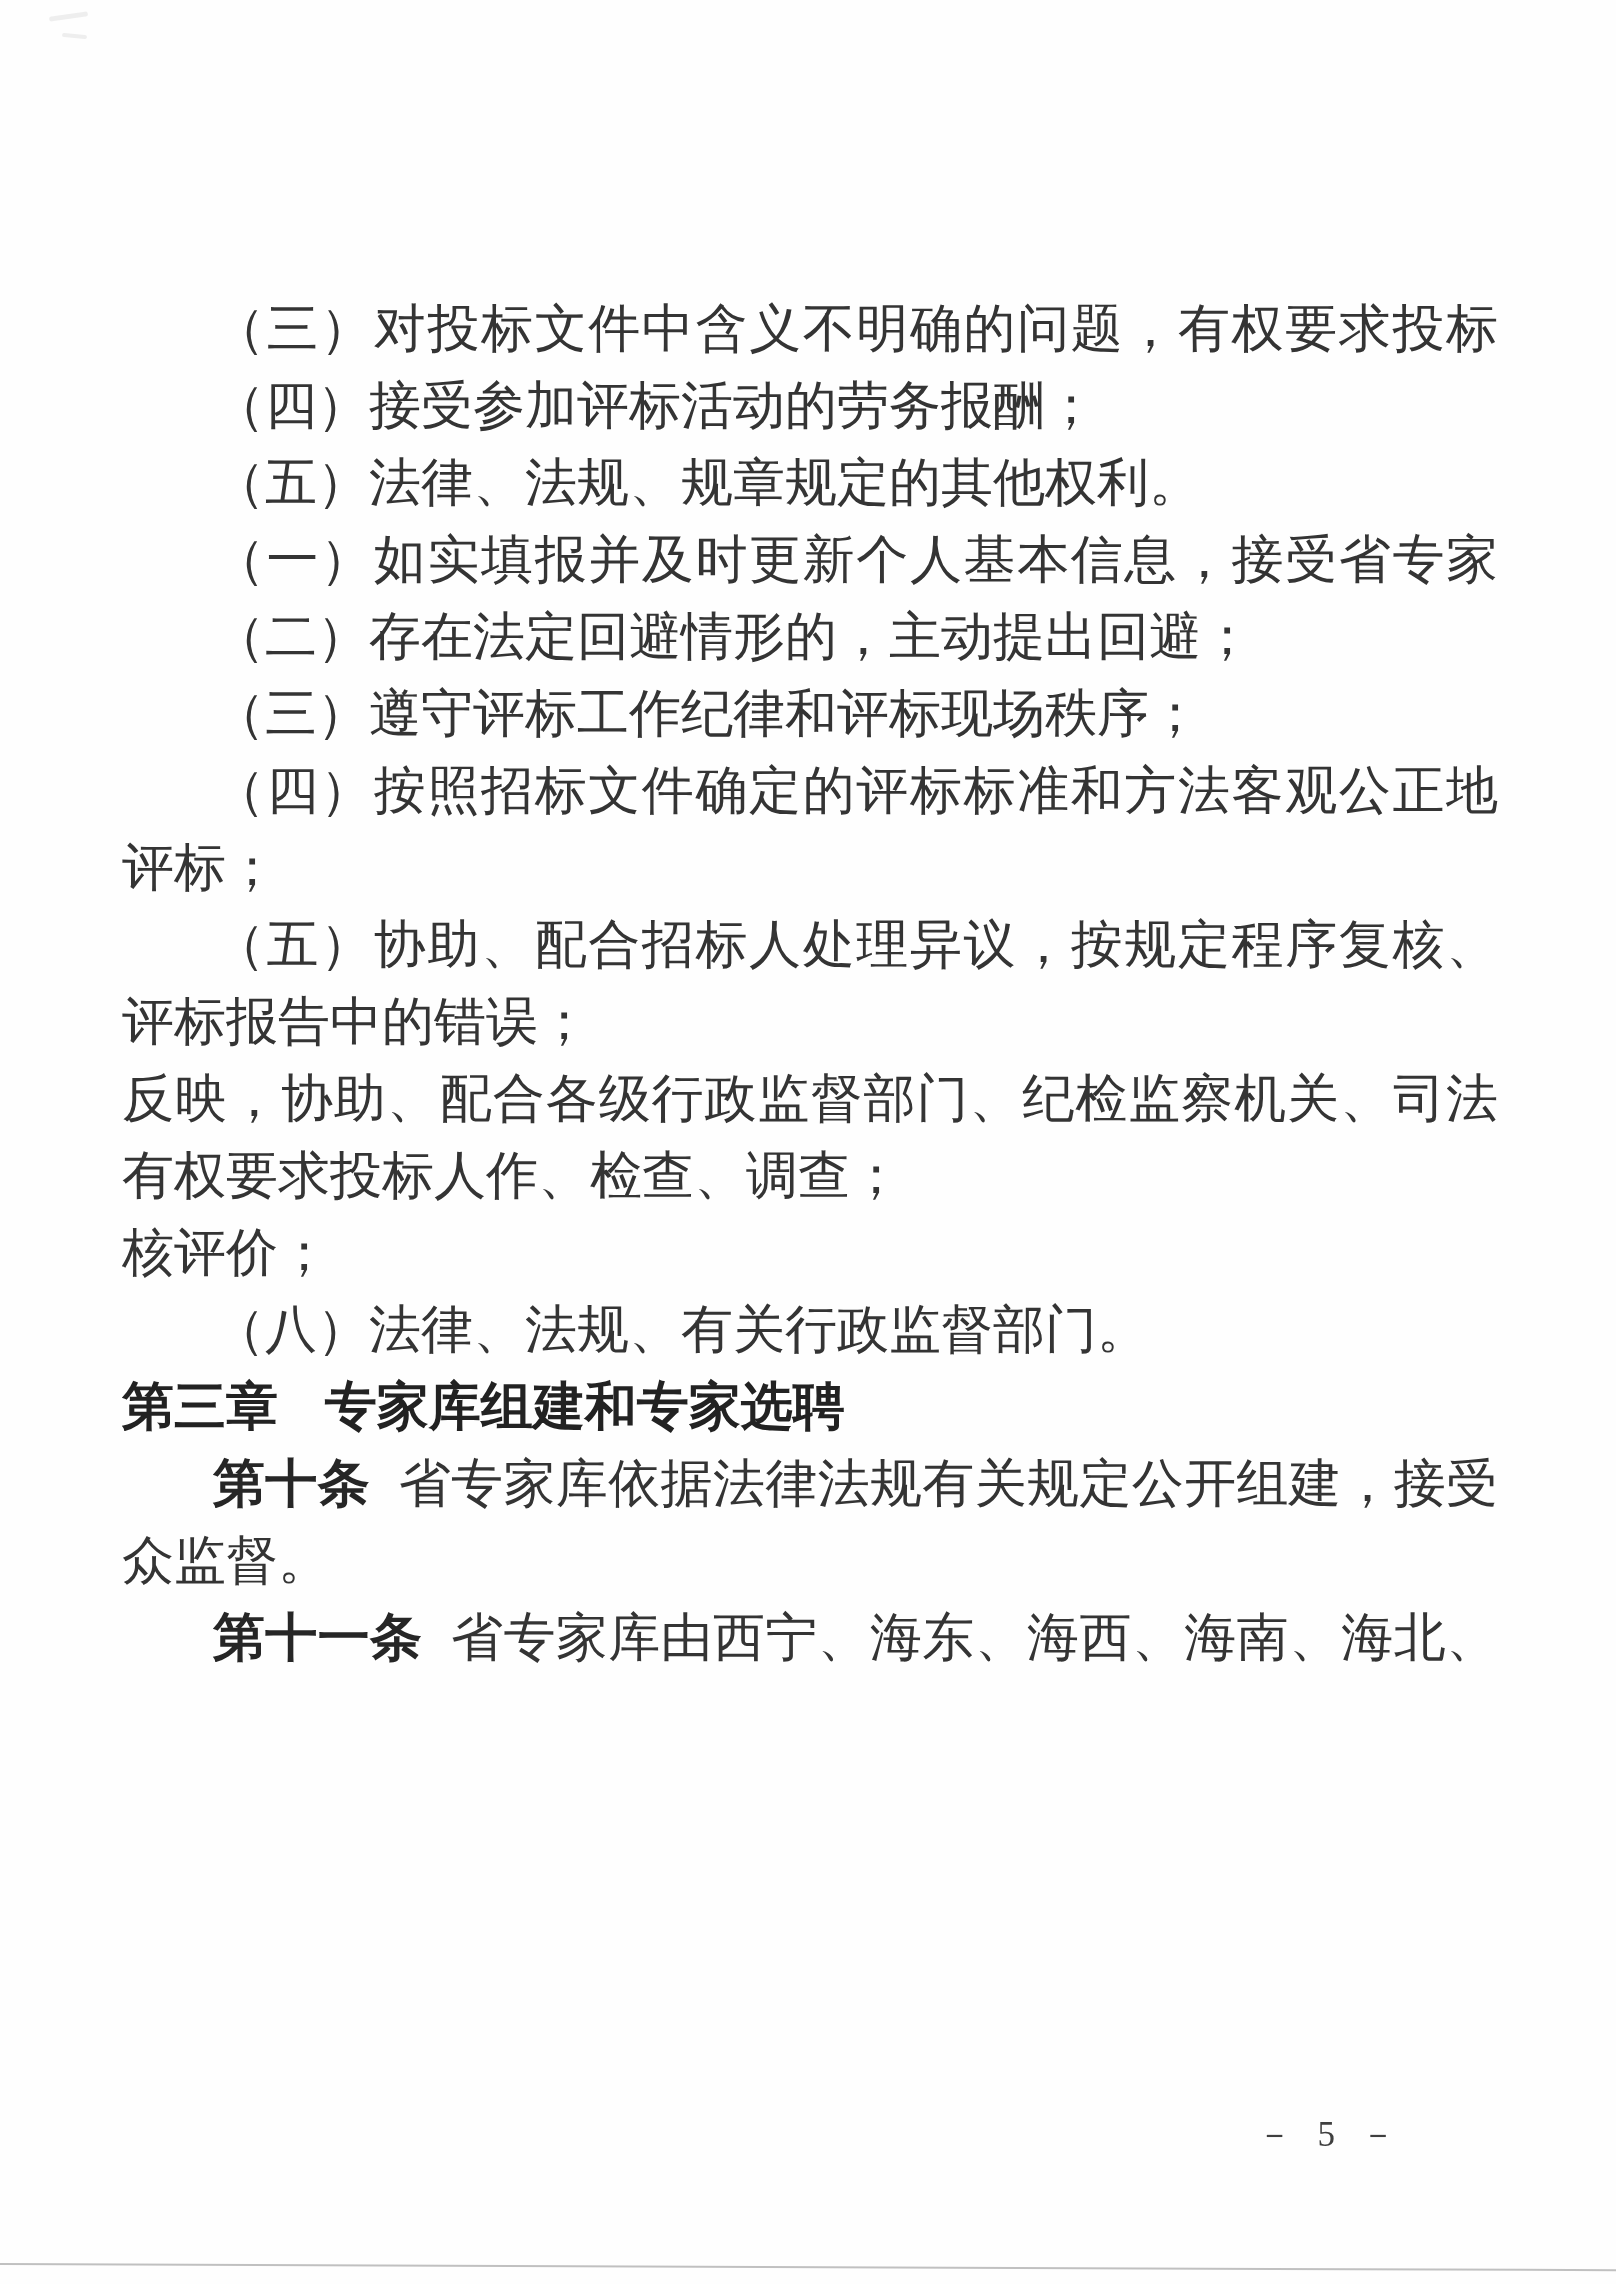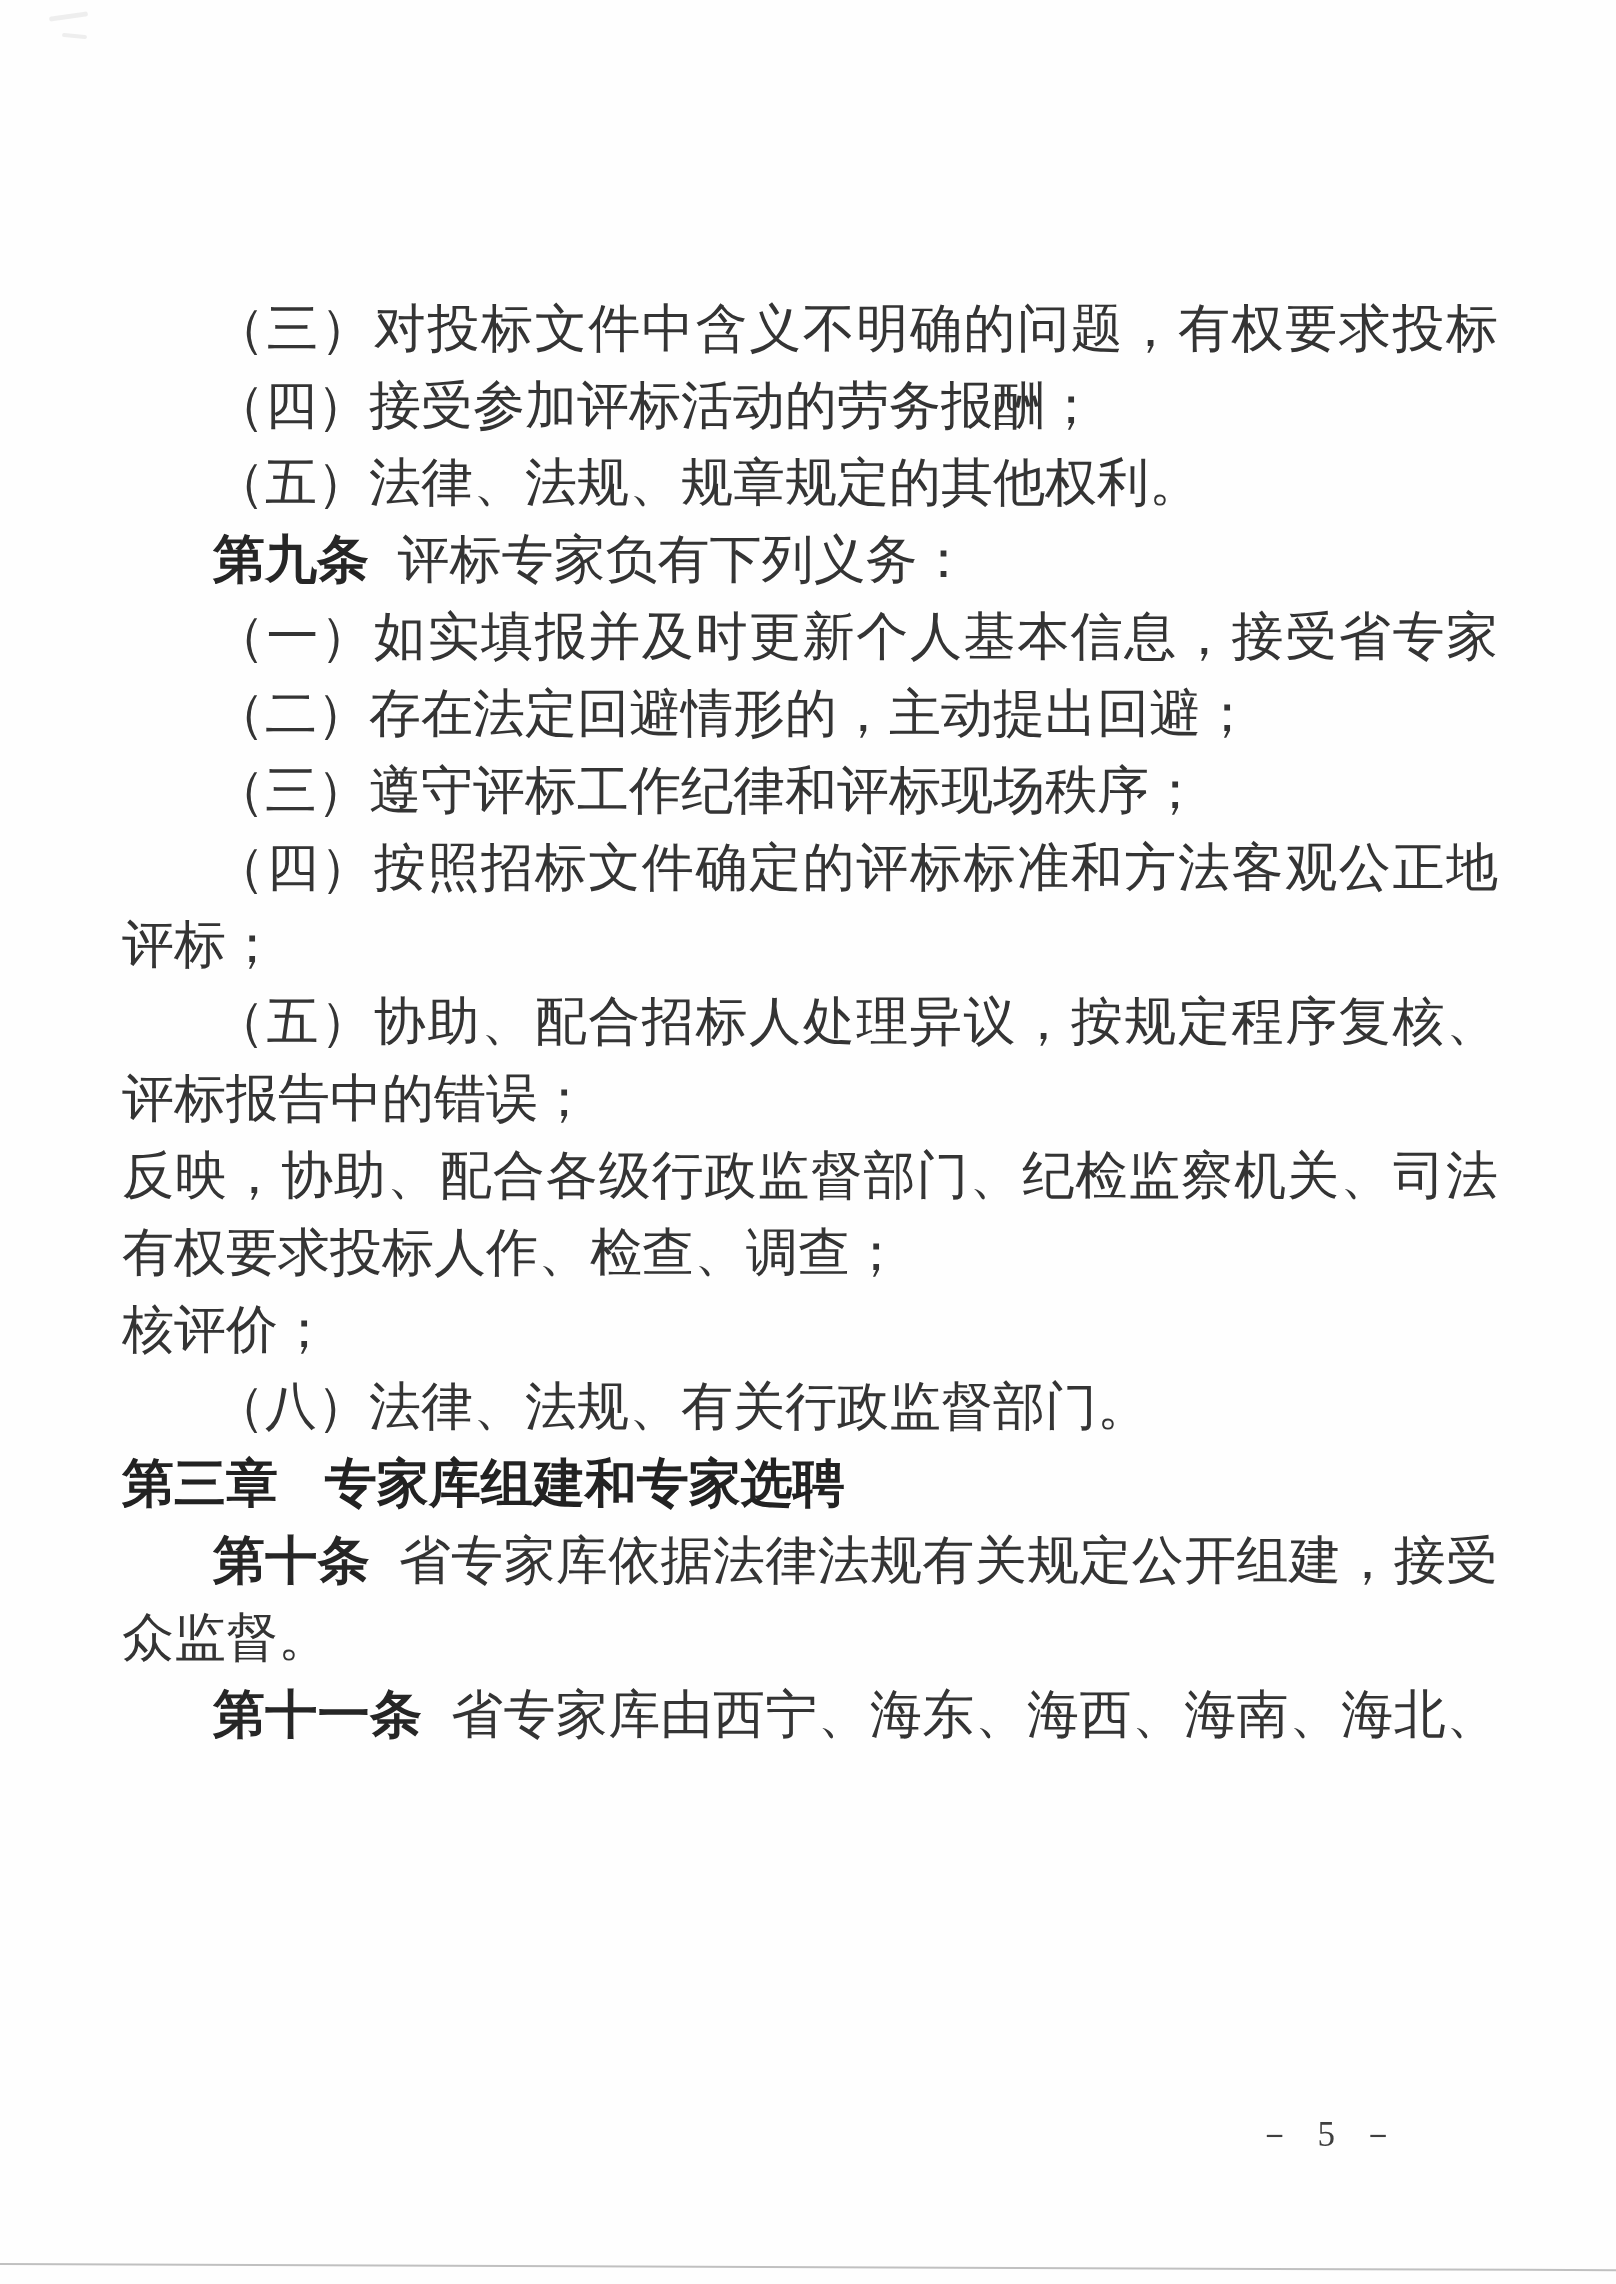--- a/index.html
+++ b/index.html
@@ -70,21 +70,20 @@
 
 <div class="page">
 
   <div class="smudge s1"></div>
   <div class="smudge s2"></div>
 
   <div class="content">
     <div class="line indent j">（三）对投标文件中含义不明确的问题，有权要求投标人作</div>
     <div class="line indent">（四）接受参加评标活动的劳务报酬；</div>
     <div class="line indent">（五）法律、法规、规章规定的其他权利。</div>
-    <div class="line indent"><span class="lead">第九条</span><span>评标专家负有下列义务：</span></div>
     <div class="line indent j">（一）如实填报并及时更新个人基本信息，接受省专家库管理；</div>
     <div class="line indent">（二）存在法定回避情形的，主动提出回避；</div>
     <div class="line indent">（三）遵守评标工作纪律和评标现场秩序；</div>
     <div class="line indent j">（四）按照招标文件确定的评标标准和方法客观公正地进行</div>
     <div class="line">评标；</div>
     <div class="line indent j">（五）协助、配合招标人处理异议，按规定程序复核、纠正</div>
     <div class="line">评标报告中的错误；</div>
     <div class="line j">反映，协助、配合各级行政监督部门、纪检监察机关、司法机关、</div>
     <div class="line">有权要求投标人作、检查、调查；</div>
     <div class="line">核评价；</div>

